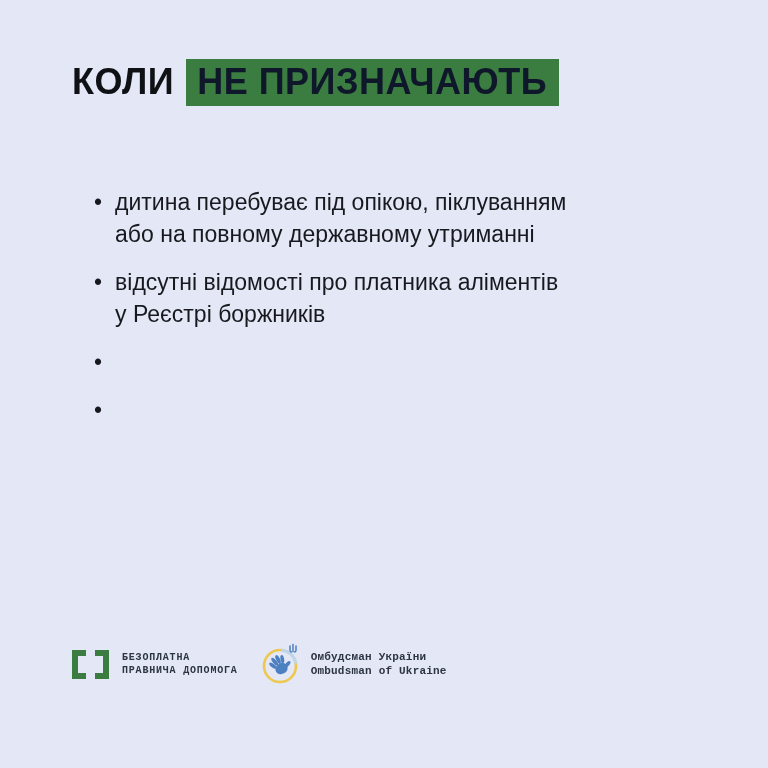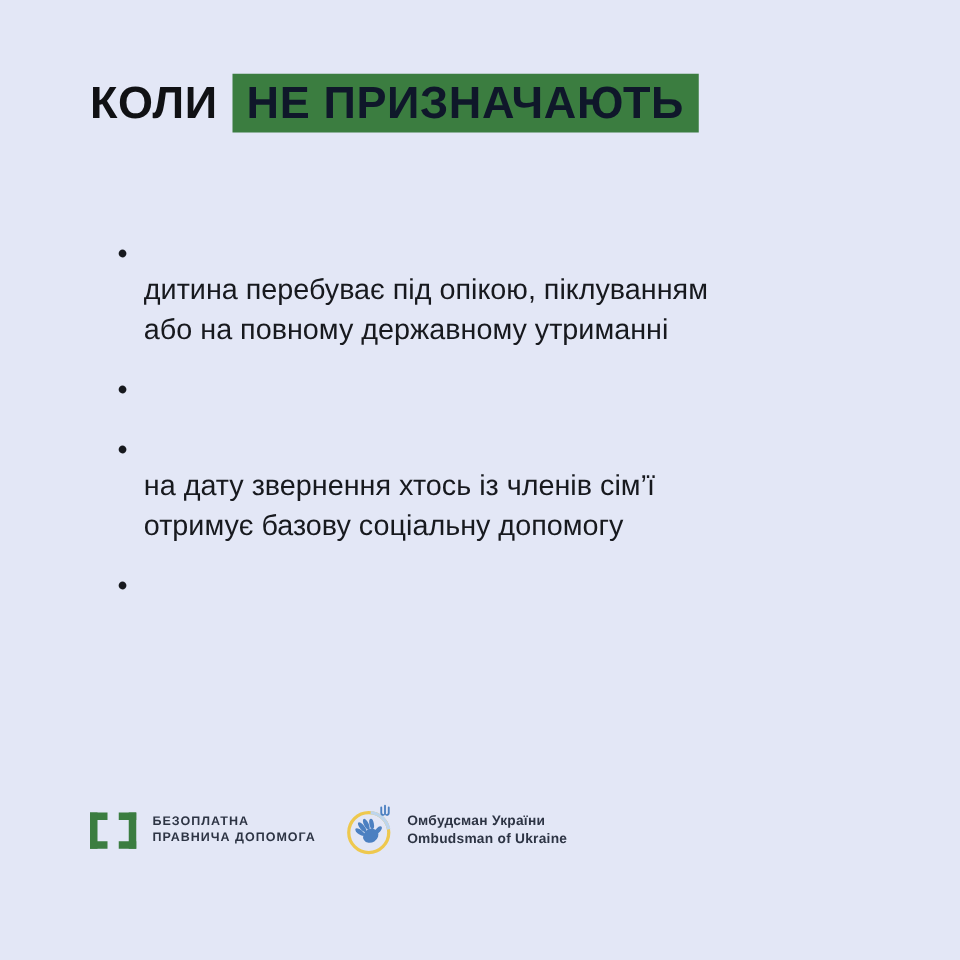--- a/index.html
+++ b/index.html
@@ -40,41 +40,41 @@
     margin:0;padding:0;list-style:none;
   }
   .reasons li{
     display:flex;align-items:flex-start;gap:13px;
     margin:0 0 16px 0;
     font-size:23px;line-height:32px;color:var(--body-text);
   }
   .reasons .dot{
     flex:0 0 auto;font-size:23px;line-height:32px;color:var(--body-text);
   }
-  .reasons .txt{white-space:pre-line;margin-top:29px;}
+  .reasons .txt{white-space:pre-line;}
 
   
   .footer{
     position:absolute;left:72px;top:642px;right:40px;
     display:flex;align-items:center;gap:22px;
   }
   .logo{display:flex;align-items:center;}
   .brackets{display:flex;gap:9px;margin-right:13px;}
   .bracket{width:14px;height:29px;}
   .bracket.left{
     border-left:6px solid var(--accent-green);
     border-top:6px solid var(--accent-green);
     border-bottom:6px solid var(--accent-green);
   }
   .bracket.right{
     border-right:6px solid var(--accent-green);
     border-top:6px solid var(--accent-green);
     border-bottom:6px solid var(--accent-green);
   }
-  .logo-lines{display:flex;flex-direction:column;justify-content:center;}
+  .logo-lines{display:flex;flex-direction:column;justify-content:center;font-family:Liberation Mono, monospace;}
   .logo-lines.bpd span{
     font-size:10px;font-weight:700;letter-spacing:0.8px;
     color:var(--footer-text);line-height:13px;white-space:nowrap;
   }
   .logo-lines.omb span{
     font-size:11px;font-weight:700;letter-spacing:0.2px;
     color:var(--footer-text);line-height:14px;white-space:nowrap;
   }
   .omb-icon{margin-right:9px;flex:0 0 auto;}
 </style>
@@ -91,25 +91,25 @@
   </div>
 
   <ul class="reasons">
     <li>
       <span class="dot">•</span>
       <span class="txt">дитина перебуває під опікою, піклуванням
 або на повному державному утриманні</span>
     </li>
     <li>
       <span class="dot">•</span>
+      <span class="txt">відсутні відомості про платника аліментів
+у Реєстрі боржників</span>
     </li>
     <li>
       <span class="dot">•</span>
-      <span class="txt">на дату звернення хтось із членів сім’ї
-отримує базову соціальну допомогу</span>
     </li>
     <li>
       <span class="dot">•</span>
     </li>
   </ul>
 
   <div class="footer">
 
     <div class="logo">
       <span class="brackets">

